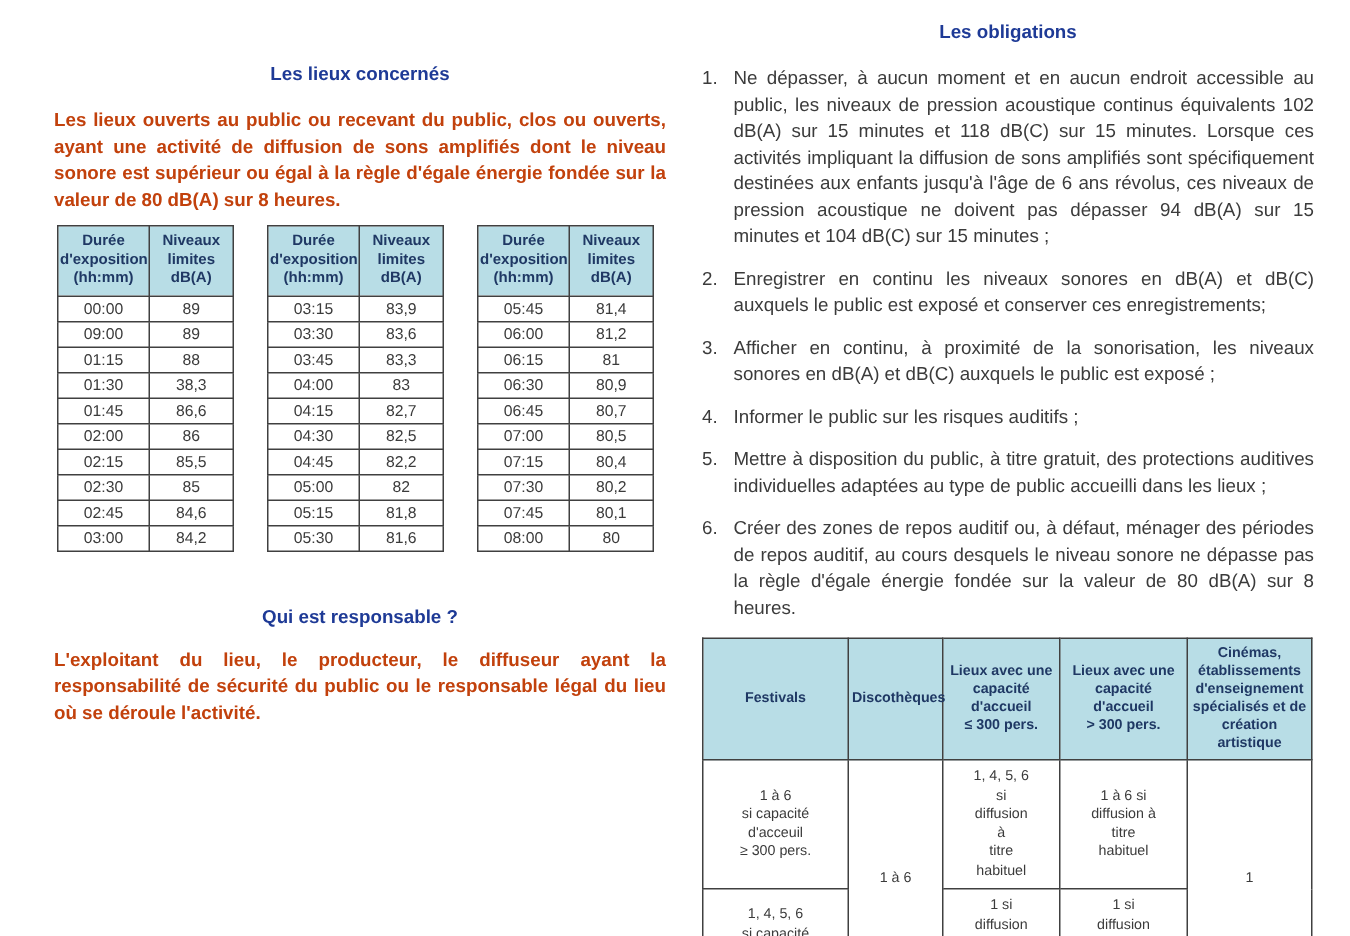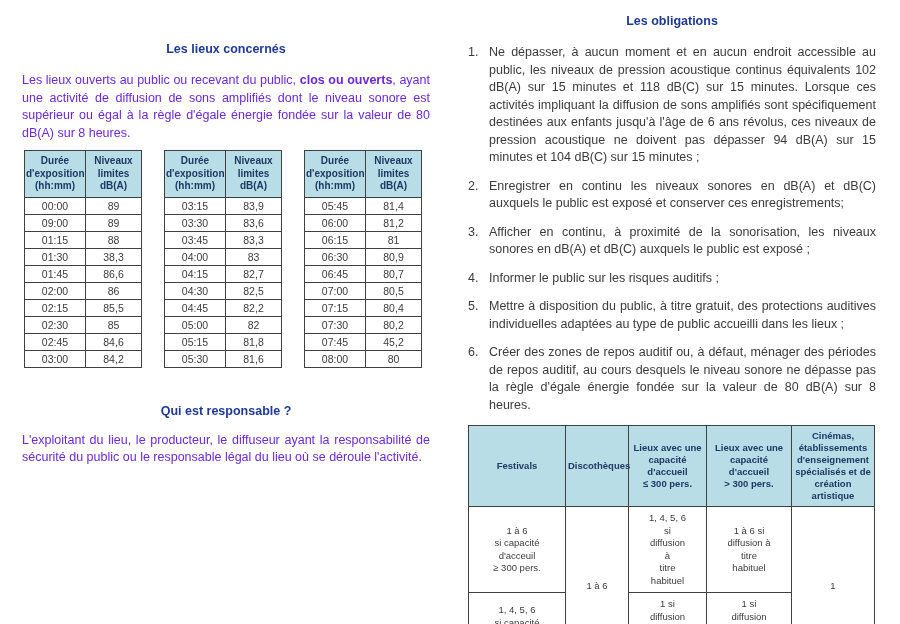--- a/index.html
+++ b/index.html
@@ -1,31 +1,31 @@
 <!DOCTYPE html>
 <html><head>
 <meta charset="utf-8">
 <style>
   html,body { margin:0; padding:0; background:#ffffff; }
   .page {
     position:relative; width:900px; height:624px; background:#ffffff;
     font-family:"Liberation Sans", sans-serif; color:#3b3b3b; overflow:hidden;
   }
   .col { position:absolute; top:0; }
-  .col-left  { left:22px;  width:408px; }
+  .col-left  { left:36px;  width:408px; }
   .col-right { left:468px; width:408px; }
 
   .sec-title {
     color:#1e3a96; font-size:12.5px; font-weight:bold; text-align:center; margin:0;
   }
   .sub-title {
     color:#1e3a96; font-size:11px; font-weight:bold; text-align:center; margin:0;
   }
   .body-text {
-    font-size:12.5px; line-height:17.5px; text-align:justify; margin:0; color:#6d28d9;
+    font-size:12.5px; line-height:17.5px; text-align:justify; margin:0; color:#c2410c;font-weight:bold;
   }
 
   
   .t-lieux   { margin:42px 0 16px 0; }
   .t-regle   { margin:10px 0 10px 0; }
   .t-resp    { margin:36px 0 14px 0; }
 
   
   .tables-row { display:flex; gap:22px; margin-top:8px; padding-left:2px; }
   table.exp { border-collapse:collapse; table-layout:fixed; width:117px; }
@@ -261,21 +261,21 @@
               <td>80,4</td>
             </tr>
 
             <tr>
               <td>07:30</td>
               <td>80,2</td>
             </tr>
 
             <tr>
               <td>07:45</td>
-              <td>45,2</td>
+              <td>80,1</td>
             </tr>
 
             <tr>
               <td>08:00</td>
               <td>80</td>
             </tr>
           </tbody>
       </table>
 
     </div>

